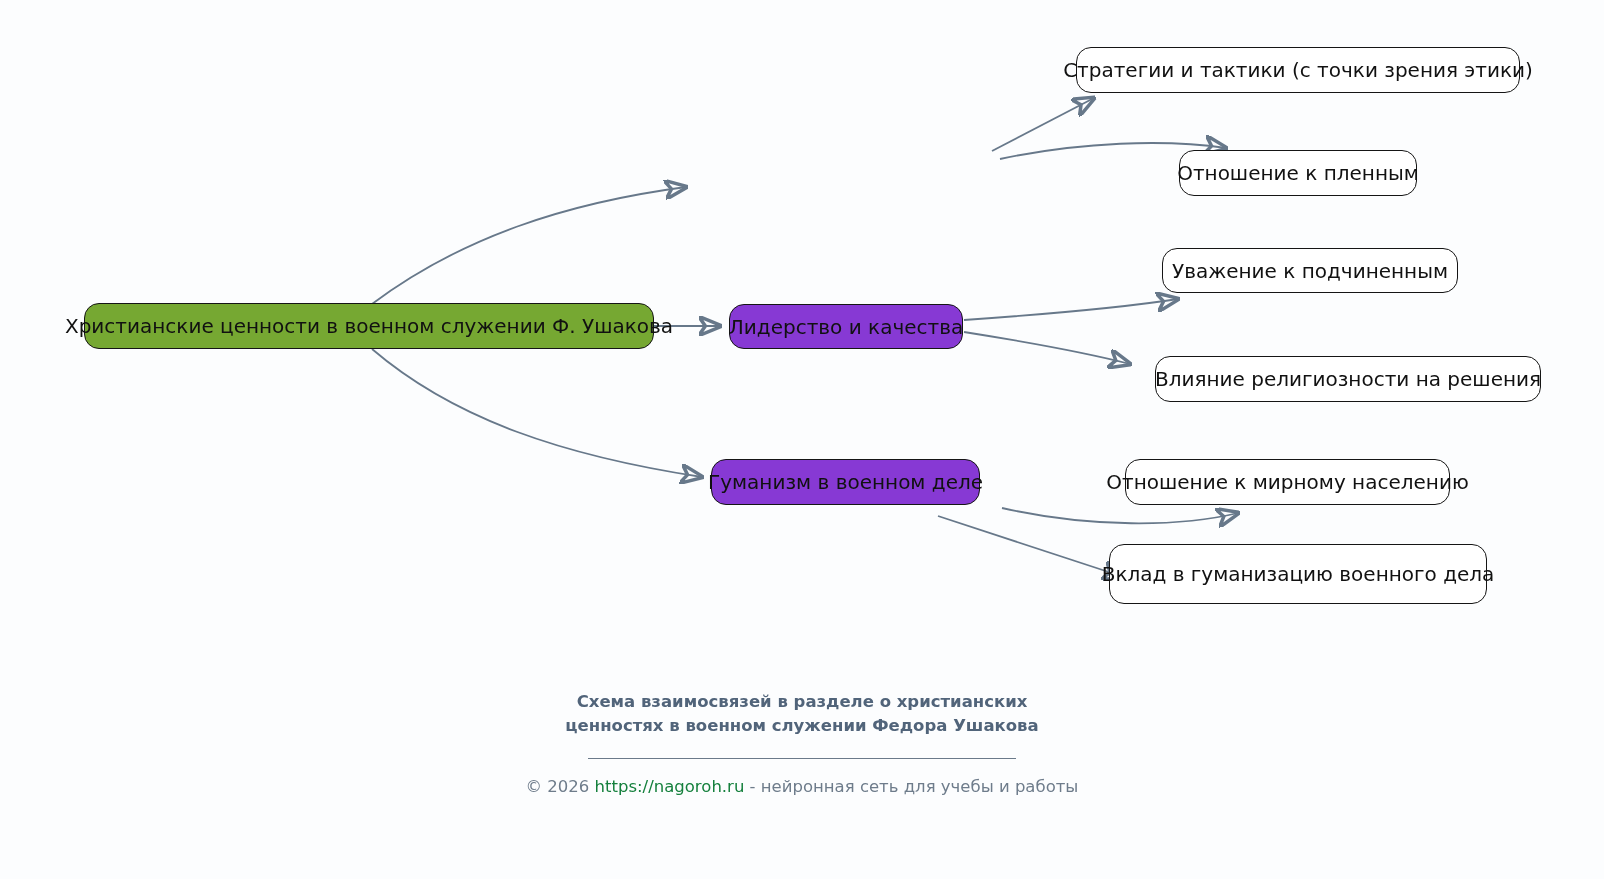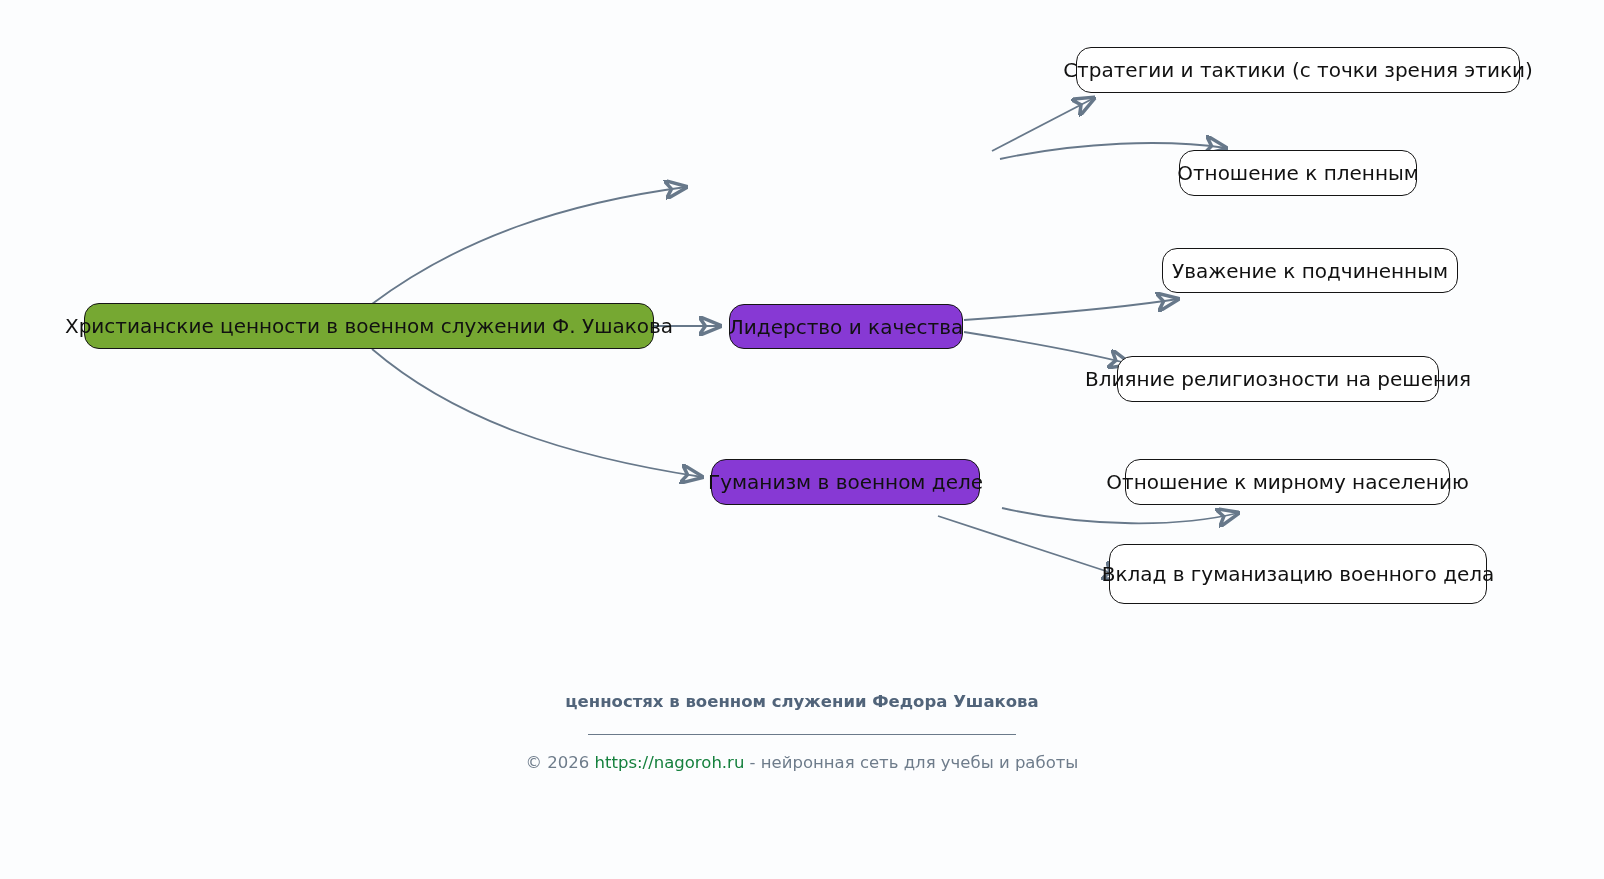--- a/index.html
+++ b/index.html
@@ -94,28 +94,29 @@
   <div class="node branch" style="left:711px;top:459px;width:269px;height:46px;">Гуманизм в военном деле</div>
 
   <div class="node branch" style="left:729px;top:304px;width:234px;height:45px;">Лидерство и качества</div>
 
   <div class="node leaf" style="left:1076px;top:47px;width:444px;height:46px;">Стратегии и тактики (с точки зрения этики)</div>
 
   <div class="node leaf" style="left:1179px;top:150px;width:238px;height:46px;">Отношение к пленным</div>
 
   <div class="node leaf" style="left:1162px;top:248px;width:296px;height:45px;">Уважение к подчиненным</div>
 
-  <div class="node leaf" style="left:1117px;top:356px;width:322px;height:46px;">Влияние религиозности на решения</div>
+  <div class="node leaf" style="left:1155px;top:356px;width:386px;height:46px;">Влияние религиозности на решения</div>
 
   <div class="node leaf" style="left:1125px;top:459px;width:325px;height:46px;">Отношение к мирному населению</div>
 
   <div class="node leaf" style="left:1109px;top:544px;width:378px;height:60px;">Вклад в гуманизацию военного дела</div>
 
   <div class="footer">
     <div class="caption">
+      <div>Схема взаимосвязей в разделе о христианских</div>
       <div>ценностях в военном служении Федора Ушакова</div>
     </div>
     <div class="divider"></div>
     <div class="copyright">
       <span>© 2026 </span><a class="url" href="#">https://nagoroh.ru</a><span> - нейронная сеть для учебы и работы</span>
     </div>
   </div>
 
 </div>
 

